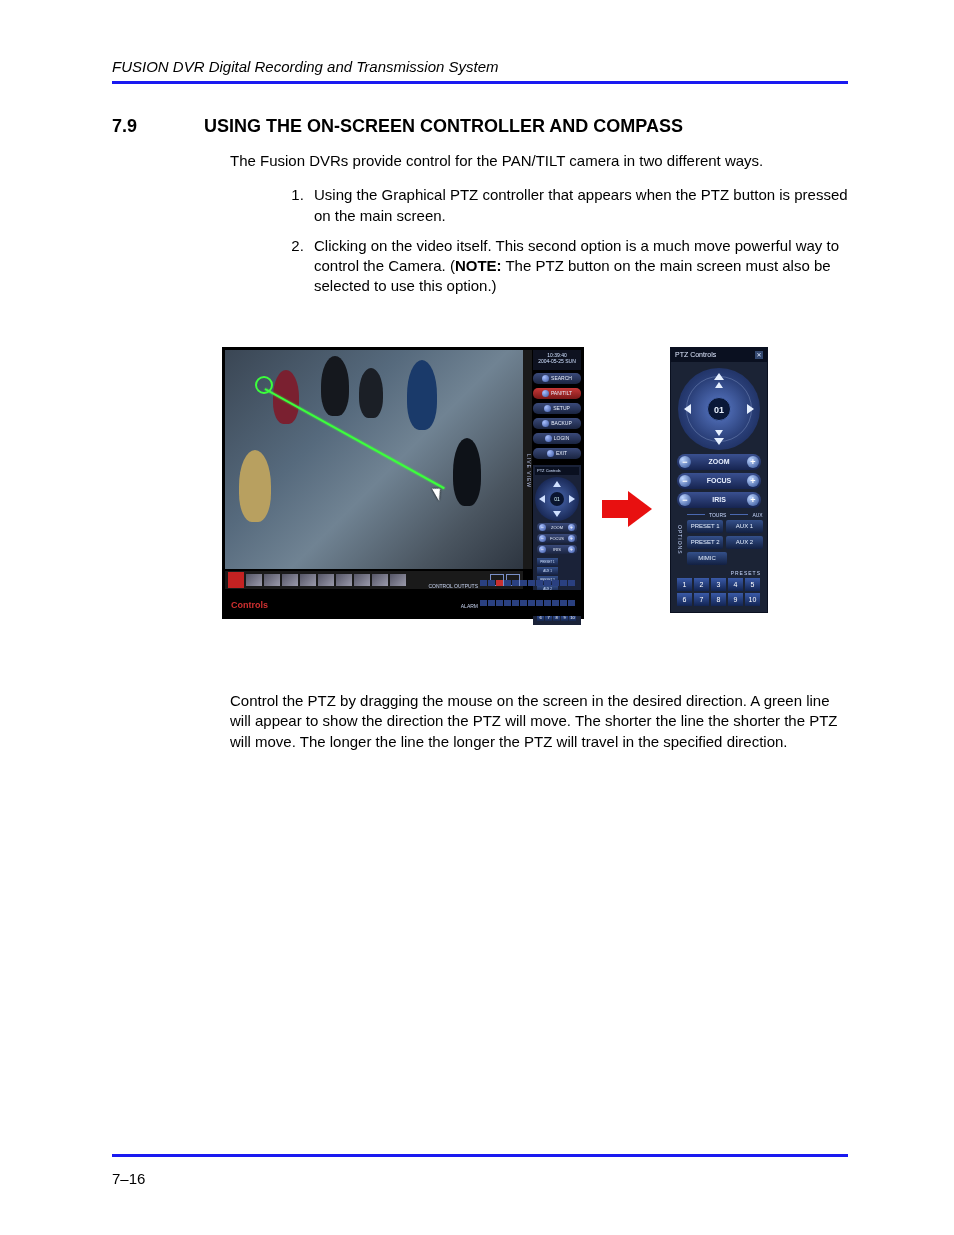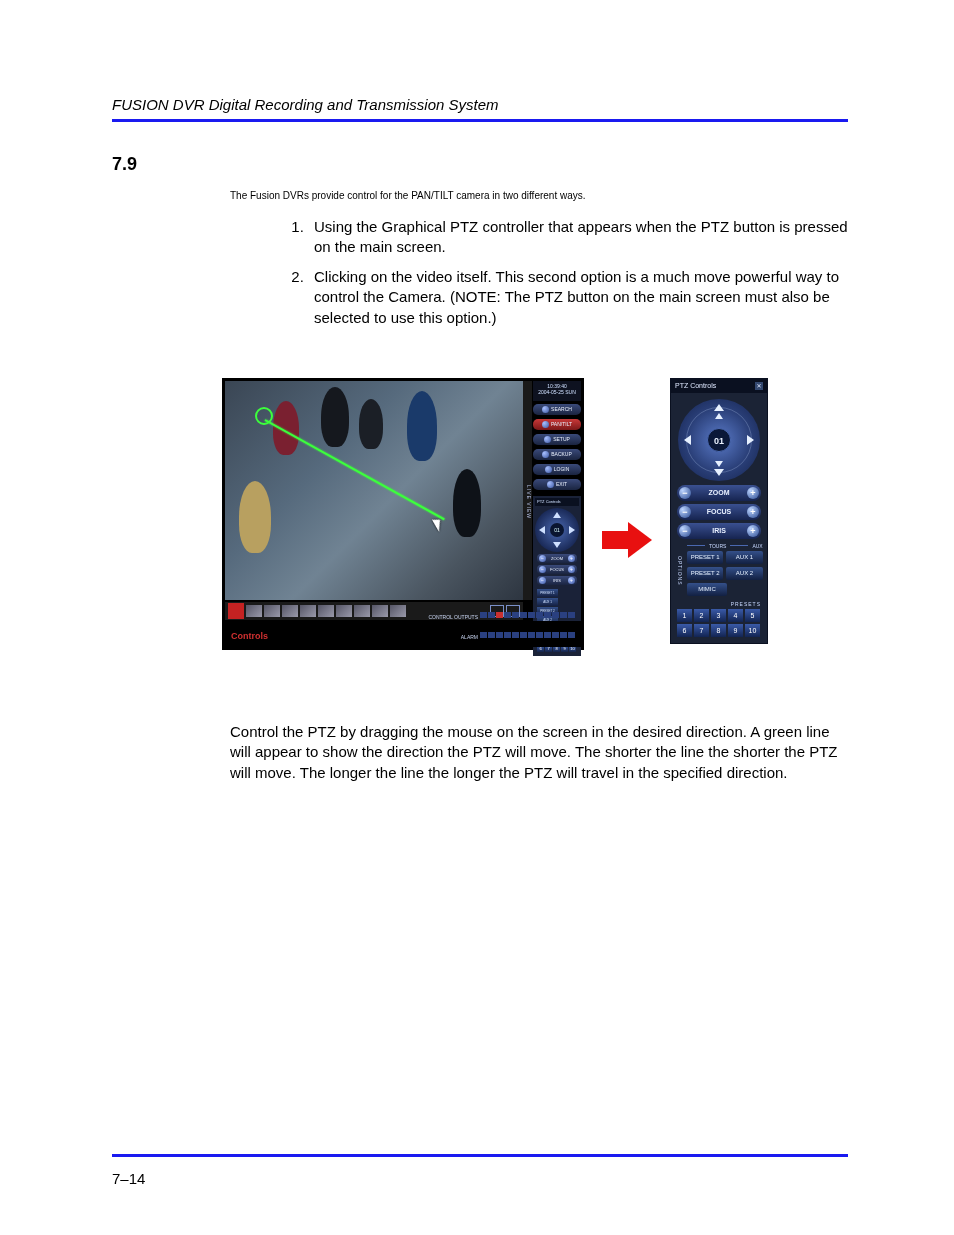--- a/index.html
+++ b/index.html
@@ -1,29 +1,29 @@
 <!DOCTYPE html>
 <html><head>
 <meta charset="utf-8">
 <style>
   * { box-sizing: border-box; margin: 0; padding: 0; }
   html, body { width: 954px; height: 1235px; background: #fff; font-family: Arial, Helvetica, sans-serif; color: #000; }
   .page { position: relative; width: 954px; height: 1235px; padding: 58px 106px 0 112px; }
-  .running-header { font-style: italic; font-size: 15px; margin-bottom: 6px; margin-top: 38px; }
+  .running-header { font-style: italic; font-size: 15px; margin-bottom: 6px; }
   .rule-top { height: 3px; background: #1a1af0; margin-top: 4px; margin-bottom: 32px; }
   .rule-bottom { position: absolute; left: 112px; right: 106px; bottom: 78px; height: 3px; background: #1a1af0; }
   .page-num { position: absolute; left: 112px; bottom: 48px; font-size: 15px; }
   .section-row { display: flex; gap: 28px; margin-bottom: 14px; }
   .section-num { font-weight: bold; font-size: 18px; min-width: 64px; }
   .section-title { font-weight: bold; font-size: 18px; }
   .body-indent { margin-left: 118px; }
-  .intro { font-size: 10px; line-height: 1.35; margin-bottom: 14px; }
+  .intro { font-size: 15px; line-height: 1.35; margin-bottom: 14px; }
   .olist { list-style: decimal; padding-left: 78px; }
   .olist li { font-size: 15px; line-height: 1.35; margin-bottom: 10px; padding-left: 6px; }
-  .bold { font-weight: normal; }
+  .bold { font-weight: bold; }
   .figure-area { margin: 50px 0 0 110px; display: flex; align-items: center; gap: 18px; }
   
   .dvr-shot { width: 362px; height: 272px; background: #000; position: relative; font-family: Arial, sans-serif; }
   .video { position: absolute; left: 3px; top: 3px; width: 298px; height: 219px;
            background: linear-gradient(135deg,#3a4654 0%,#566a7d 35%,#708393 55%,#4a5560 80%,#2d3540 100%); overflow: hidden; }
   .ped { position: absolute; border-radius: 50% 50% 40% 40%; background: rgba(20,25,35,.85); }
   .ped.a { left: 48px; top: 20px; width: 26px; height: 54px; background:#7a2030; }
   .ped.b { left: 96px; top: 6px;  width: 28px; height: 60px; background:#15181e; }
   .ped.c { left: 134px; top: 18px; width: 24px; height: 50px; background:#1b1f26; }
   .ped.d { left: 182px; top: 10px; width: 30px; height: 70px; background:#1a3a6a; }
@@ -104,20 +104,21 @@
 </style>
 </head>
 <body>
 
 <div class="page">
   <div class="running-header">FUSION DVR Digital Recording and Transmission System</div>
   <div class="rule-top"></div>
 
   <div class="section-row">
     <div class="section-num">7.9</div>
+    <div class="section-title">USING THE ON-SCREEN CONTROLLER AND COMPASS</div>
   </div>
 
   <div class="body-indent">
     <p class="intro">The Fusion DVRs provide control for the PAN/TILT camera in two different ways.</p>
     <ol class="olist">
       <li>Using the Graphical PTZ controller that appears when the PTZ button is pressed on the main screen.</li>
       <li>
         <span>Clicking on the video itself. This second option is a much move powerful way to control the Camera. (</span><span class="bold">NOTE:</span><span> The PTZ button on the main screen must also be selected to use this option.)</span>
       </li>
     </ol>
@@ -331,14 +332,14 @@
         <div class="n">8</div>
         <div class="n">9</div>
         <div class="n">10</div>
       </div>
     </div>
   </div>
 
   <p class="after-fig">Control the PTZ by dragging the mouse on the screen in the desired direction. A green line will appear to show the direction the PTZ will move. The shorter the line the shorter the PTZ will move. The longer the line the longer the PTZ will travel in the specified direction.</p>
 
   <div class="rule-bottom"></div>
-  <div class="page-num">7–14</div>
+  <div class="page-num">7–16</div>
 </div>
 
 </body></html>

